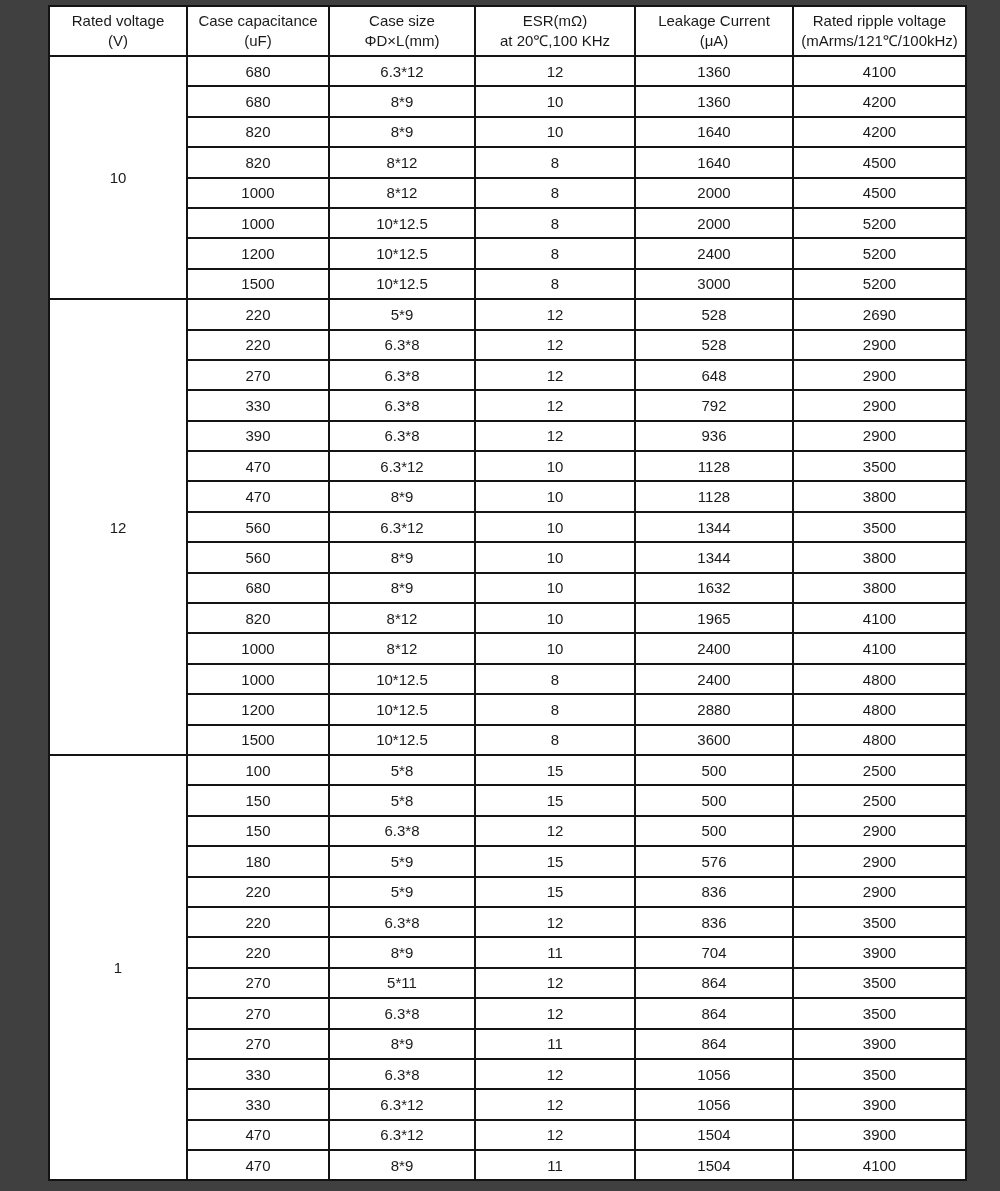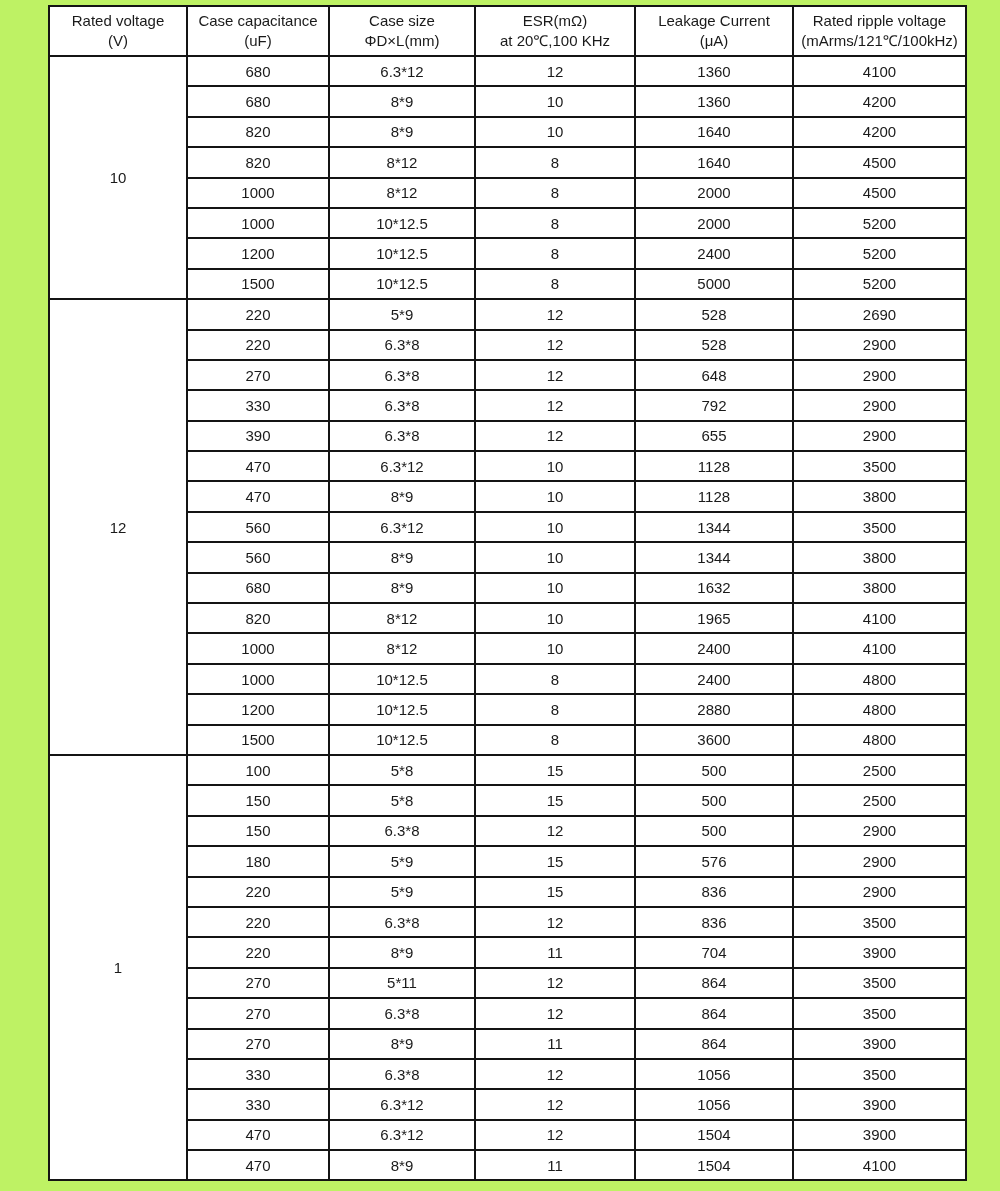--- a/index.html
+++ b/index.html
@@ -6,21 +6,21 @@
     margin: 0;
     padding: 0;
     background: #ffffff;
     font-family: "Liberation Sans", sans-serif;
     color: #1a1a1a;
   }
   .page {
     position: relative;
     width: 1000px;
     height: 1191px;
-    background: #bef264;
+    background: #404040;
     overflow: hidden;
   }
   table.spec {
     position: absolute;
     left: 48px;
     top: 5px;
     border-collapse: collapse;
     table-layout: fixed;
   }
   table.spec th,
@@ -136,21 +136,21 @@
           <td>1200</td>
           <td>10*12.5</td>
           <td>8</td>
           <td>2400</td>
           <td>5200</td>
         </tr>
         <tr>
           <td>1500</td>
           <td>10*12.5</td>
           <td>8</td>
-          <td>5000</td>
+          <td>3000</td>
           <td>5200</td>
         </tr>
         <tr>
           <td class="voltage-cell" rowspan="15">12</td>
           <td>220</td>
           <td>5*9</td>
           <td>12</td>
           <td>528</td>
           <td>2690</td>
         </tr>
@@ -172,21 +172,21 @@
           <td>330</td>
           <td>6.3*8</td>
           <td>12</td>
           <td>792</td>
           <td>2900</td>
         </tr>
         <tr>
           <td>390</td>
           <td>6.3*8</td>
           <td>12</td>
-          <td>655</td>
+          <td>936</td>
           <td>2900</td>
         </tr>
         <tr>
           <td>470</td>
           <td>6.3*12</td>
           <td>10</td>
           <td>1128</td>
           <td>3500</td>
         </tr>
         <tr>

